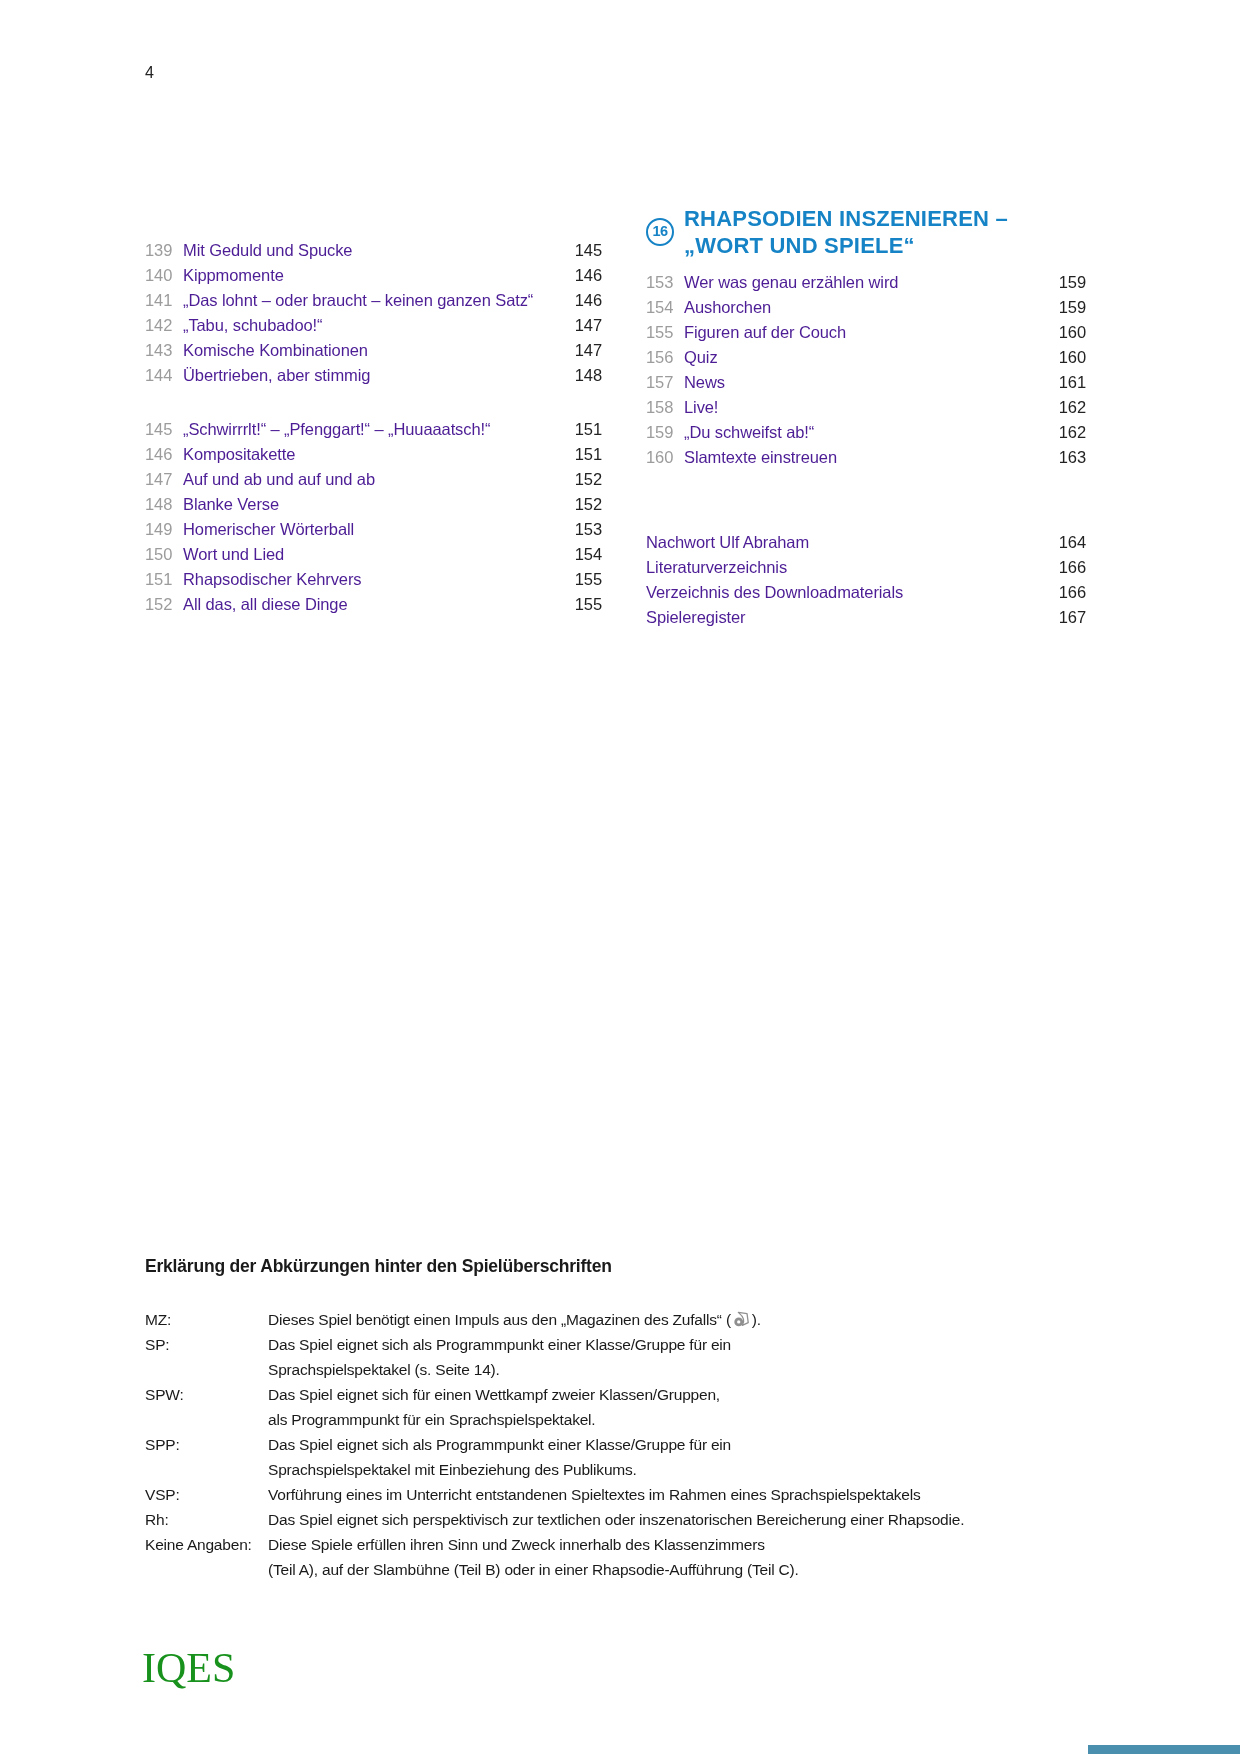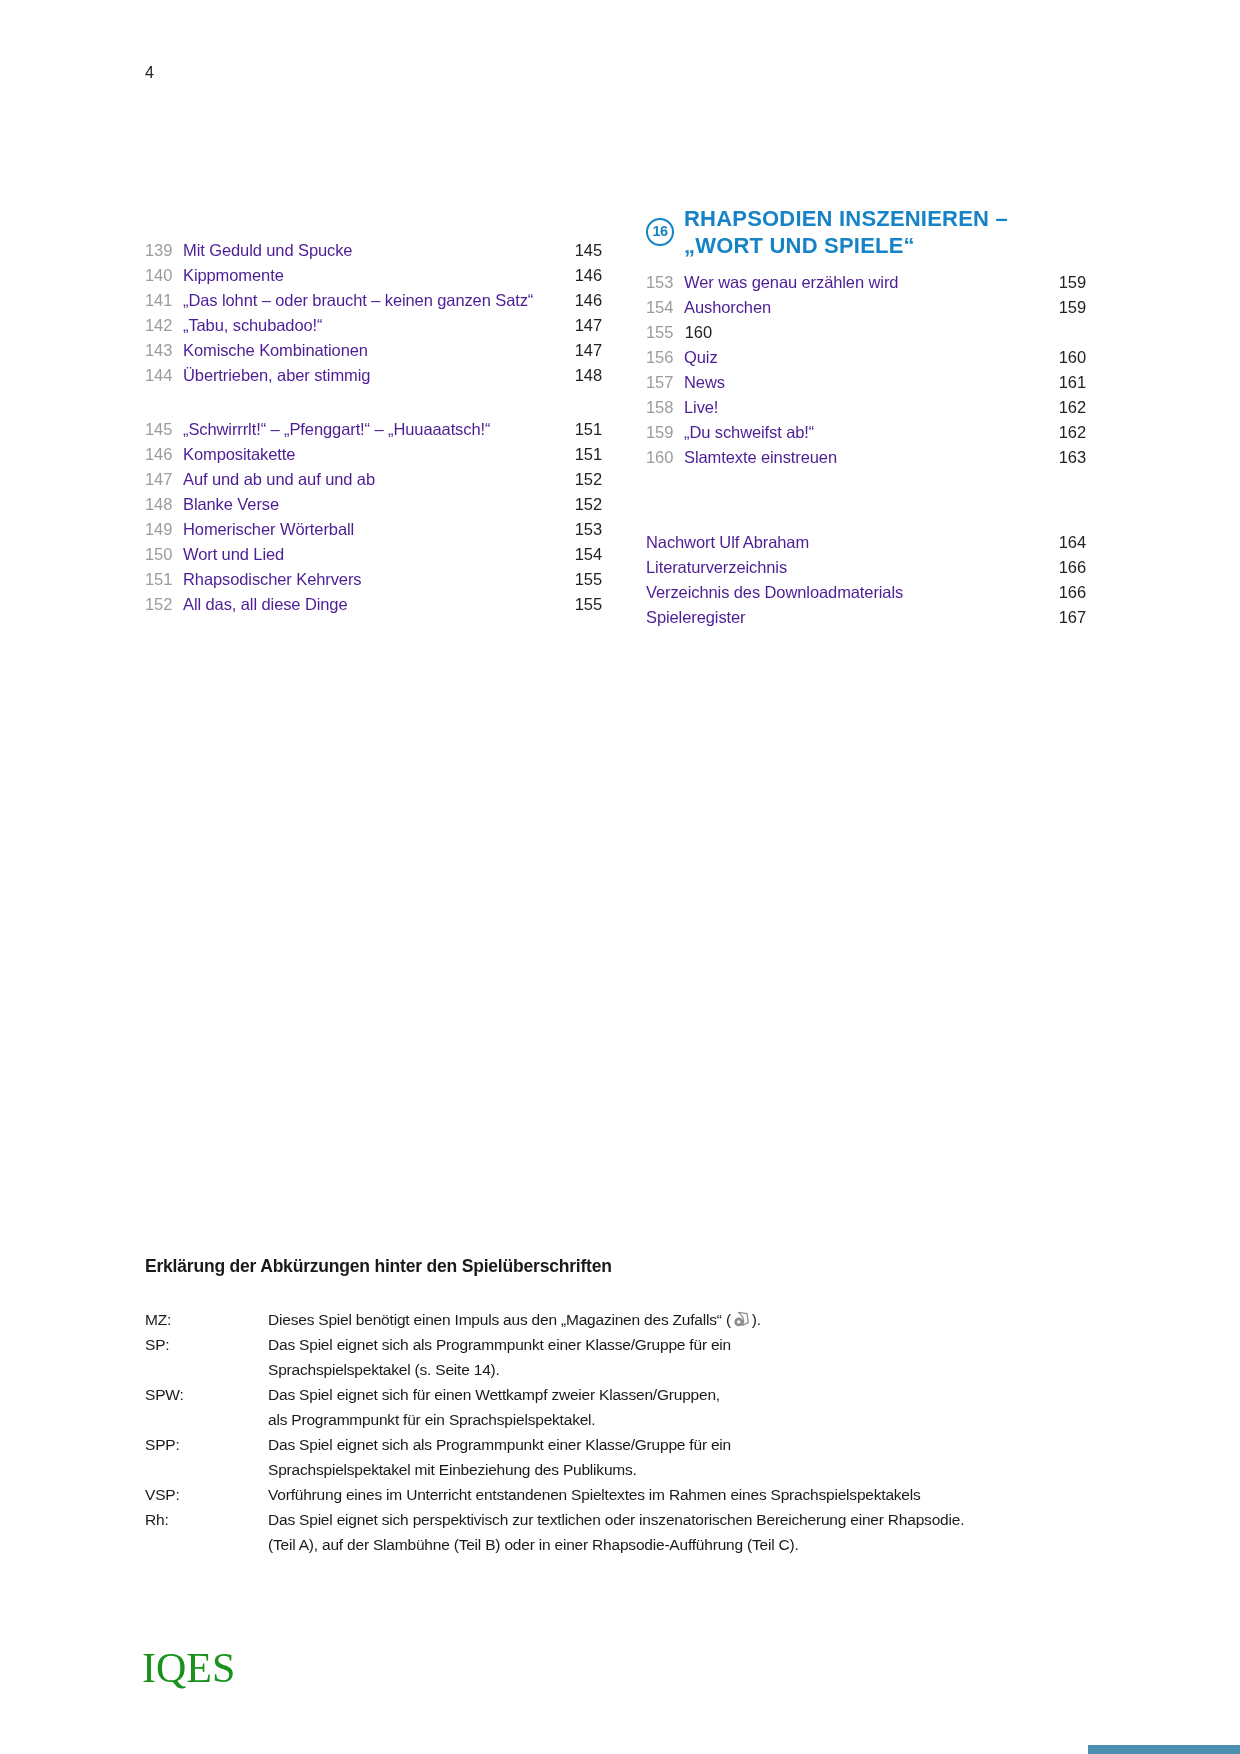--- a/index.html
+++ b/index.html
@@ -139,20 +139,21 @@
       <span class="toc-title">Wer was genau erzählen wird</span>
       <span class="toc-page">159</span>
     </div>
     <div class="toc-row">
       <span class="toc-num">154</span>
       <span class="toc-title">Aushorchen</span>
       <span class="toc-page">159</span>
     </div>
     <div class="toc-row">
       <span class="toc-num">155</span>
+      <span class="toc-title">Figuren auf der Couch</span>
       <span class="toc-page">160</span>
     </div>
     <div class="toc-row">
       <span class="toc-num">156</span>
       <span class="toc-title">Quiz</span>
       <span class="toc-page">160</span>
     </div>
     <div class="toc-row">
       <span class="toc-num">157</span>
       <span class="toc-title">News</span>
@@ -231,20 +232,24 @@
     </div>
     <div class="legend-row">
       <span class="legend-label">VSP:</span>
       <span class="legend-text">Vorführung eines im Unterricht entstandenen Spieltextes im Rahmen eines Sprachspielspektakels</span>
     </div>
     <div class="legend-row">
       <span class="legend-label">Rh:</span>
       <span class="legend-text">Das Spiel eignet sich perspektivisch zur textlichen oder inszenatorischen Bereicherung einer Rhapsodie.</span>
     </div>
     <div class="legend-row">
+      <span class="legend-label">Keine Angaben:</span>
+      <span class="legend-text">Diese Spiele erfüllen ihren Sinn und Zweck innerhalb des Klassenzimmers</span>
+    </div>
+    <div class="legend-row">
       <span class="legend-label"></span>
       <span class="legend-text">(Teil A), auf der Slambühne (Teil B) oder in einer Rhapsodie-Aufführung (Teil C).</span>
     </div>
   </div>
 
   <div id="logo" class="abs" style="color:#18921d;">IQES</div>
   <div id="footer-bar" class="abs" style="background:#4a8fae;"></div>
 
 </div>
 

